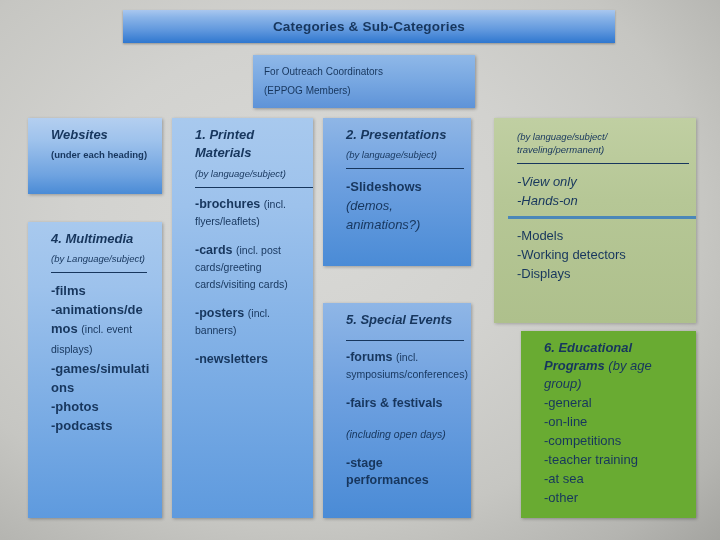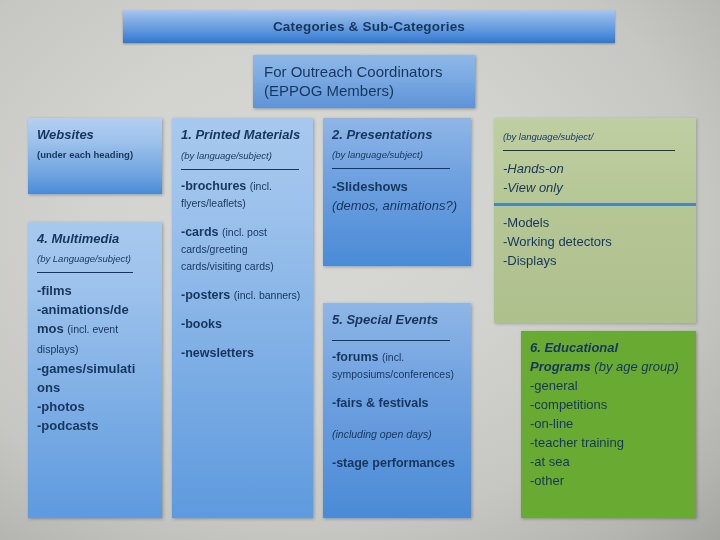--- a/index.html
+++ b/index.html
@@ -48,30 +48,30 @@
     top: 55px;
     width: 222px;
     height: 53px;
     background: linear-gradient(to bottom, #8fb8e8 0%, #7aa9e2 45%, #5e93d8 100%);
     box-shadow: 1px 1px 3px rgba(0,0,0,0.32);
     padding: 7px 0 0 11px;
     box-sizing: border-box;
   }
   #subtitle-box .tx {
     display: block;
-    font-size: 15px;
+    font-size: 10px;
     color: #17365d;
     line-height: 19px;
   }
 
   
   .panel {
     position: absolute;
     box-sizing: border-box;
-    padding: 8px 9px 6px 9px;
+    padding: 8px 9px 6px 23px;
     color: #17365d;
     overflow: hidden;
   }
   .blue-grad {
     background: linear-gradient(to bottom, #b4cff0 0%, #9ec2ec 30%, #6fa3e0 75%, #4a8bd6 100%);
     box-shadow: 1px 1px 3px rgba(0,0,0,0.28);
   }
   .blue-flat {
     background: linear-gradient(to bottom, #a8c9ee 0%, #9dc2ec 22%, #5e9ade 100%);
     box-shadow: 1px 1px 3px rgba(0,0,0,0.28);
@@ -184,21 +184,20 @@
     <span class="it it-lg nm"><b>-podcasts</b></span>
   </div>
 
   <div class="panel blue-flat" style="left:172px; top:118px; width:141px; height:400px;">
     <span class="hd">1.  Printed Materials</span>
     <span class="sub" style="margin-top:5px;">(by language/subject)</span>
     <span class="rule rule-w"></span>
     <span class="it sp12"><b>-brochures</b> <span class="note">(incl. flyers/leaflets)</span></span>
     <span class="it sp12"><b>-cards</b> <span class="note">(incl. post cards/greeting cards/visiting cards)</span></span>
     <span class="it sp12"><b>-posters</b> <span class="note">(incl. banners)</span></span>
-    <span class="it sp12"><b>-books</b></span>
     <span class="it nm"><b>-newsletters</b></span>
   </div>
 
   <div class="panel blue-mid" style="left:323px; top:118px; width:148px; height:148px;">
     <span class="hd">2.  Presentations</span>
     <span class="sub" style="margin-top:4px;">(by language/subject)</span>
     <span class="rule rule-w"></span>
     <span class="it it-lg nm"><b>-Slideshows</b></span>
     <span class="it it-lg it-ital nm">(demos, animations?)</span>
   </div>
@@ -207,33 +206,34 @@
     <span class="hd">5.   Special Events</span>
     <span class="rule rule-w" style="margin-top:11px;"></span>
     <span class="it sp12"><b>-forums</b> <span class="note">(incl. symposiums/conferences)</span></span>
     <span class="it sp6"><b>-fairs &amp; festivals</b></span>
     <span class="it sp12 it-ital" style="font-size:10.5px;">(including open days)</span>
     <span class="it nm"><b>-stage performances</b></span>
   </div>
 
   <div class="panel green-pale" style="left:494px; top:118px; width:202px; height:205px;">
     <span class="sub" style="margin-top:4px;">(by language/subject/</span>
+    <span class="sub">traveling/permanent)</span>
     <span class="rule rule-g"></span>
+    <span class="it it-lg it-ital nm">-View only</span>
     <span class="it it-lg it-ital nm">-Hands-on</span>
-    <span class="it it-lg it-ital nm">-View only</span>
     <span class="thick-rule"></span>
     <span class="it it-lg nm">-Models</span>
     <span class="it it-lg nm">-Working detectors</span>
     <span class="it it-lg nm">-Displays</span>
   </div>
 
   <div class="panel green-bright" style="left:521px; top:331px; width:175px; height:187px;">
     <span class="hd">6.  Educational</span>
     <span class="hd" style="display:inline-block;"><span>Programs</span> <span style="font-weight:normal;font-size:13px;">(by age group)</span></span>
     <span class="it it-lg nm">-general</span>
+    <span class="it it-lg nm">-on-line</span>
     <span class="it it-lg nm">-competitions</span>
-    <span class="it it-lg nm">-on-line</span>
     <span class="it it-lg nm">-teacher training</span>
     <span class="it it-lg nm">-at sea</span>
     <span class="it it-lg nm">-other</span>
   </div>
 
 </div>
 
 </body></html>

